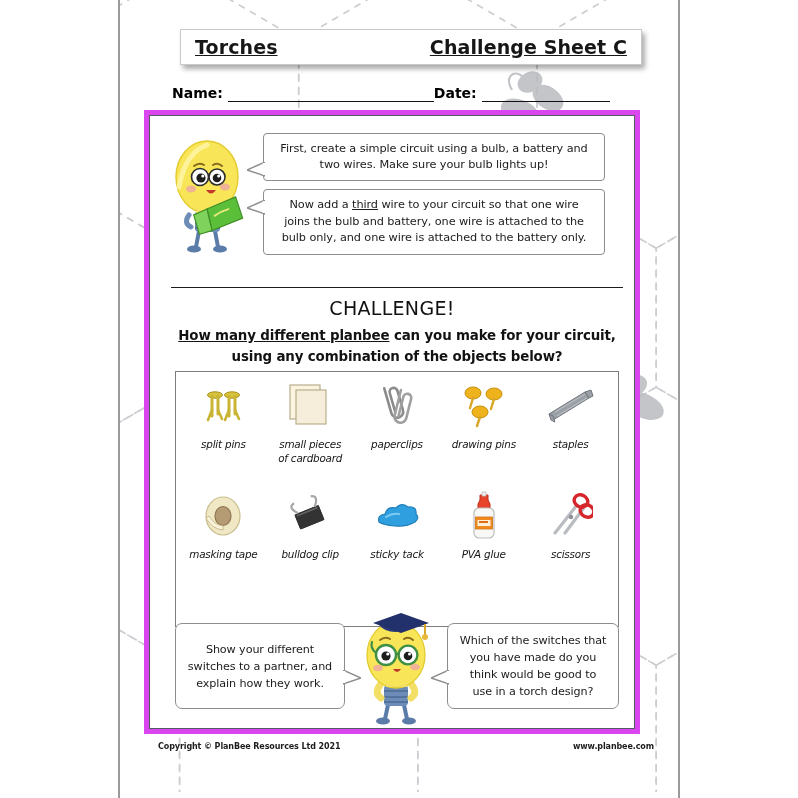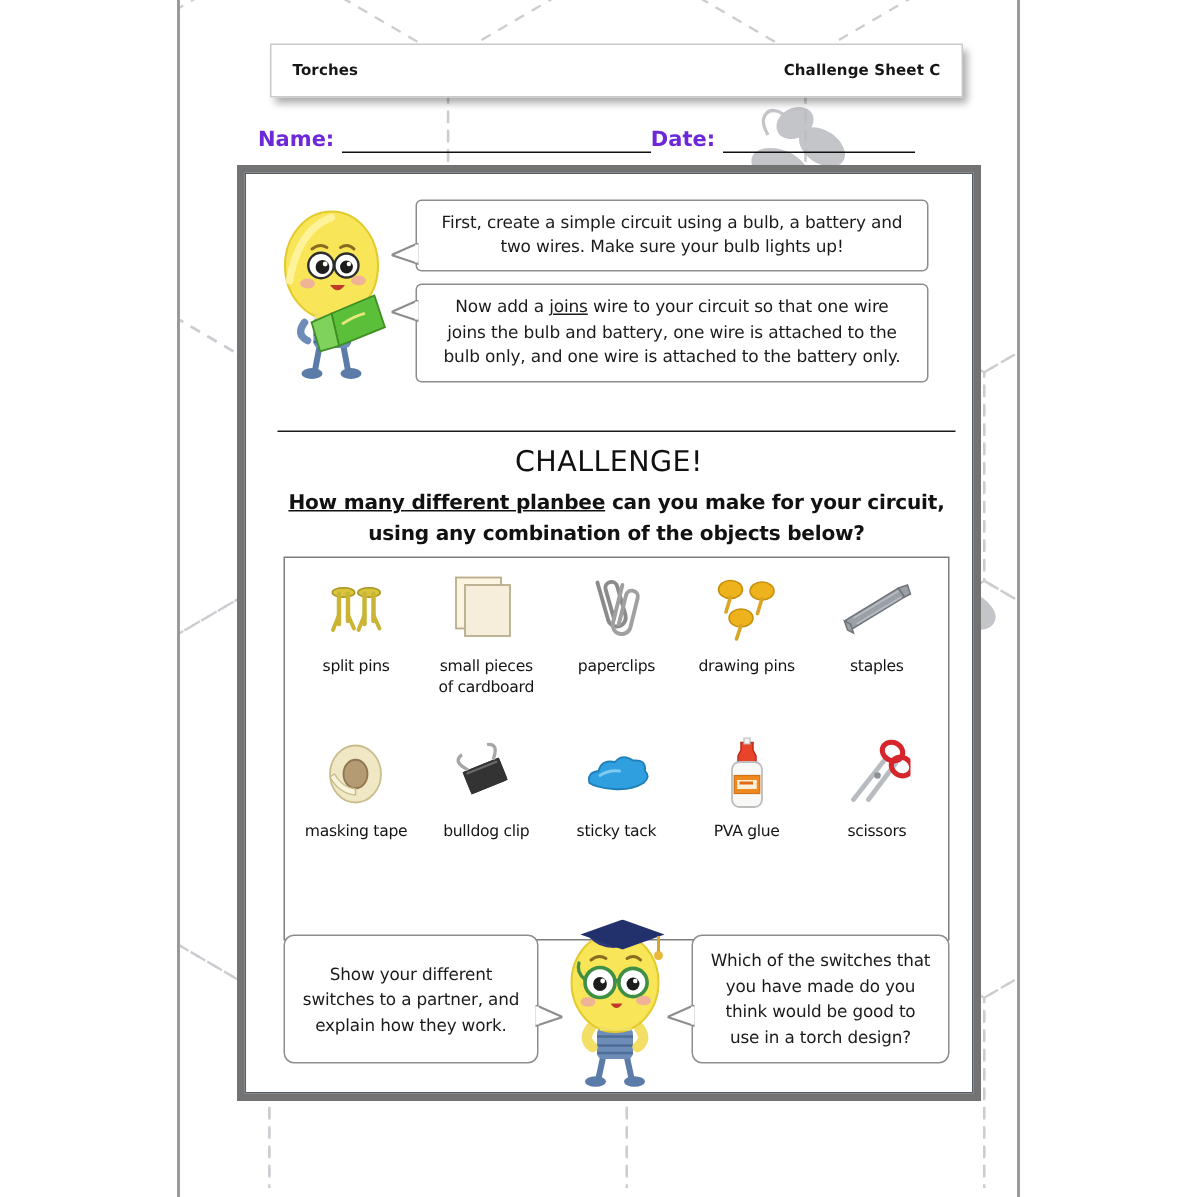--- a/index.html
+++ b/index.html
@@ -63,63 +63,64 @@
     box-sizing: border-box;
     display: flex;
     align-items: center;
     justify-content: space-between;
     padding: 0 14px;
     z-index: 6;
   }
   .ttl {
     font-family: "DejaVu Sans", sans-serif;
     font-weight: 700;
-    font-size: 10px;
+    font-size: 19px;
     color: #161616;
     letter-spacing: .1px;
     white-space: nowrap;
+    text-decoration: underline;
   }
 
   
   #namerow {
     position: absolute;
     left: 52px;
     top: 76px;
     width: 478px;
     height: 26px;
     z-index: 6;
     display: flex;
     align-items: flex-end;
   }
   .nd-label {
     font-family: "DejaVu Sans", sans-serif;
     font-weight: 700;
     font-size: 14px;
-    color: #6d28d9;
+    color: #000000;
     white-space: nowrap;
     padding-bottom: 1px;
   }
   .nd-rule {
     border-bottom: 1.6px solid #111;
     height: 17px;
     margin: 0 0 0 5px;
   }
   #name-rule { width: 206px; }
   #date-rule { width: 128px; }
   #date-label { }
 
   
   #frame {
     position: absolute;
-    left: 38px;
+    left: 24px;
     top: 110px;
     width: 496px;
     height: 624px;
     box-sizing: border-box;
-    border: 5px solid #737373;
+    border: 5px solid #d946ef;
     background: #ffffff;
     z-index: 5;
   }
   #frame-inner {
     position: absolute;
     inset: 0;
     border: 1.5px solid #555c63;
     box-sizing: border-box;
     background: transparent;
   }
@@ -218,20 +219,21 @@
   
   #objects-box {
     position: absolute;
     left: 26px;
     top: 256px;
     width: 444px;
     height: 256px;
     border: 1.6px solid #7d7d7d;
     box-sizing: border-box;
     background: transparent;
+    font-style: italic;
   }
   .obj-row {
     position: absolute;
     left: 0;
     width: 100%;
     height: 108px;
     display: flex;
     align-items: flex-start;
     justify-content: space-around;
     padding: 0 4px;
@@ -470,21 +472,21 @@
               <path d="M17 1 L17 13" stroke="#ffffff" stroke-width="2.6"></path>
             </svg>
             <p>First, create a simple circuit using a bulb, a battery and two wires. Make sure your bulb lights up!</p>
           </div>
 
           <div class="bubble" id="bubble2">
             <svg class="tail-l" viewBox="0 0 18 15">
               <path d="M18 0 L0 8 L18 14 Z" fill="#ffffff" stroke="#8d8d8d" stroke-width="1.4"></path>
               <path d="M17 1 L17 13" stroke="#ffffff" stroke-width="2.6"></path>
             </svg>
-            <p><span>Now add a </span><u>joins</u><span> wire to your circuit so that one wire joins the bulb and battery, one wire is attached to the bulb only, and one wire is attached to the battery only.</span></p>
+            <p><span>Now add a </span><u>third</u><span> wire to your circuit so that one wire joins the bulb and battery, one wire is attached to the bulb only, and one wire is attached to the battery only.</span></p>
           </div>
         </div>
 
         <div id="divider"></div>
 
         <div id="challenge-title">CHALLENGE!</div>
         <div id="challenge-q"><u>How many different planbee</u><span> can you make for your circuit, using any combination of the objects below?</span></div>
 
         <div id="objects-box">
 
@@ -703,15 +705,19 @@
               <path d="M18 0 L0 8 L18 14 Z" fill="#ffffff" stroke="#8d8d8d" stroke-width="1.4"></path>
               <path d="M17 1 L17 13" stroke="#ffffff" stroke-width="2.6"></path>
             </svg>
             <p>Which of the switches that you have made do you think would be good to use in a torch design?</p>
           </div>
         </div>
 
       </div>
     </div>
 
+    <div id="footer">
+      <span class="foot-txt">Copyright © PlanBee Resources Ltd 2021</span>
+      <span class="foot-txt">www.planbee.com</span>
+    </div>
 
   </div>
 </div>
 
 </body></html>

